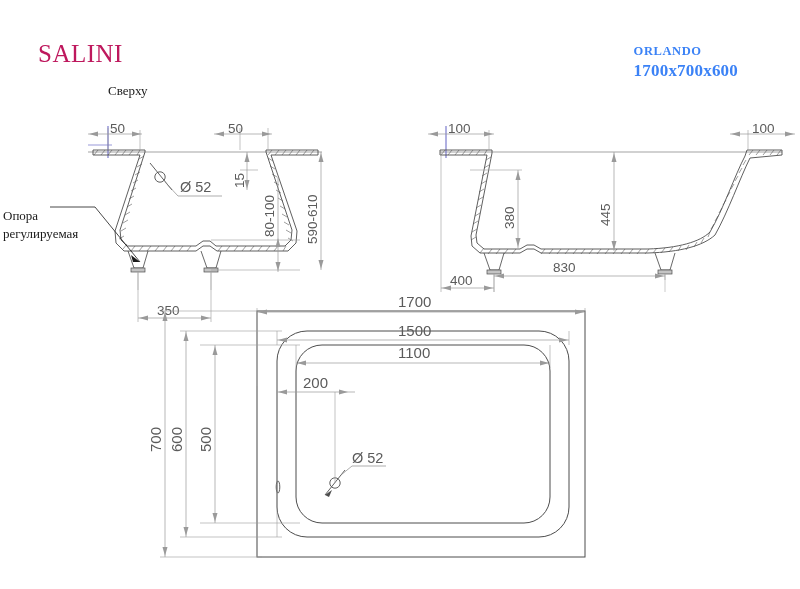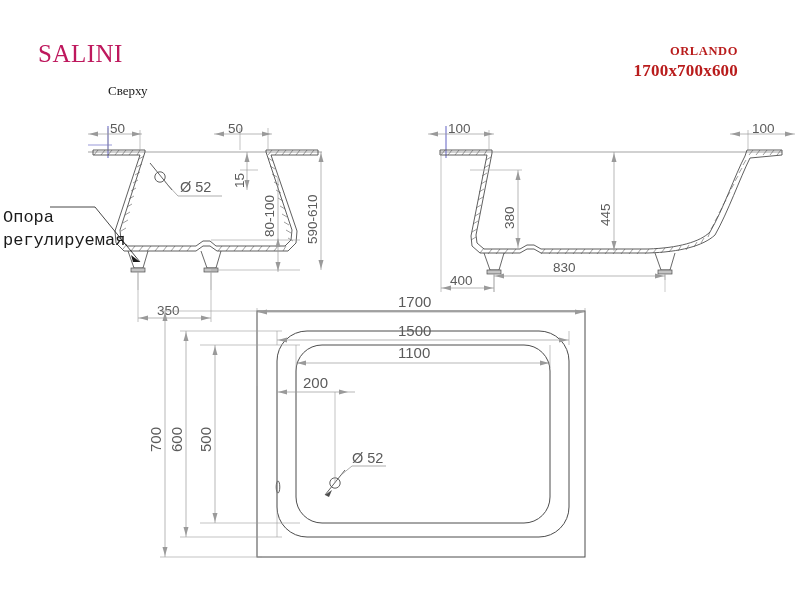--- a/index.html
+++ b/index.html
@@ -37,35 +37,35 @@
     font-family: "Liberation Serif", serif;
     font-size: 13px;
     color: #1a1a1a;
     white-space: nowrap;
     margin-left: 32px;
   }
   .model-block {
     position: absolute;
     right: 62px;
     top: 44px;
-    text-align: right;
+    text-align: left;
     font-family: "Liberation Serif", serif;
     font-weight: bold;
-    color: #b91c1c;
+    color: #3b82f6;
     line-height: 1.25;
     white-space: nowrap;
   }
   .model-name { font-size: 12.5px; letter-spacing: 0.6px; }
   .model-size { font-size: 17px; letter-spacing: 0.2px; }
   .support-note {
     position: absolute;
     left: 3px;
     top: 207px;
-    font-family: Liberation Mono, monospace;
-    font-size: 17px;
+    font-family: Liberation Serif, serif;
+    font-size: 13px;
     color: #1a1a1a;
     line-height: 1.35;
     white-space: nowrap;
   }
   .support-note span { display: block; }
   svg { display: block; }
   text {
     font-family: "Liberation Sans", sans-serif;
     fill: #5b5b5b;
   }

